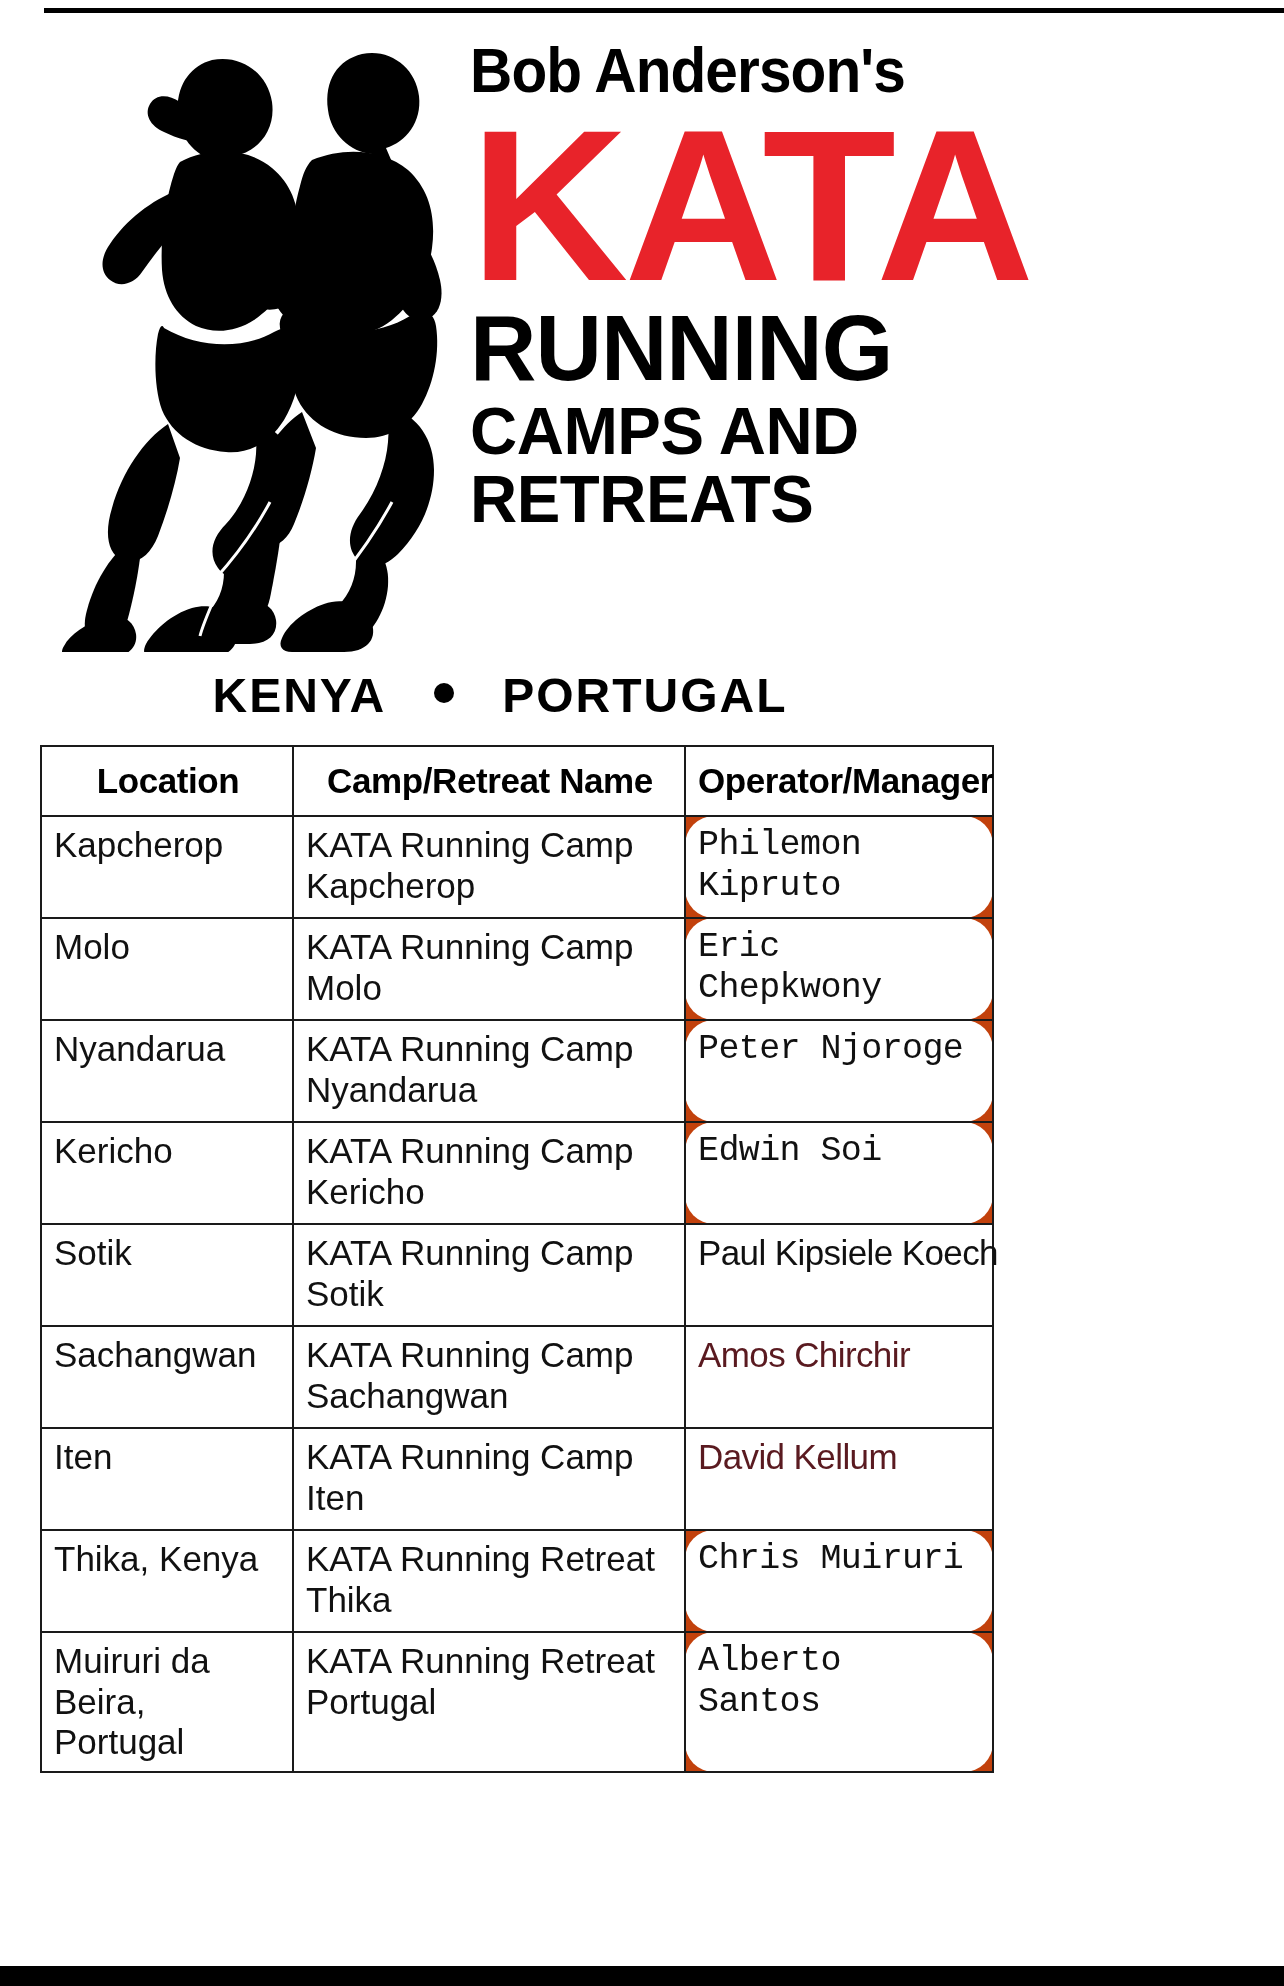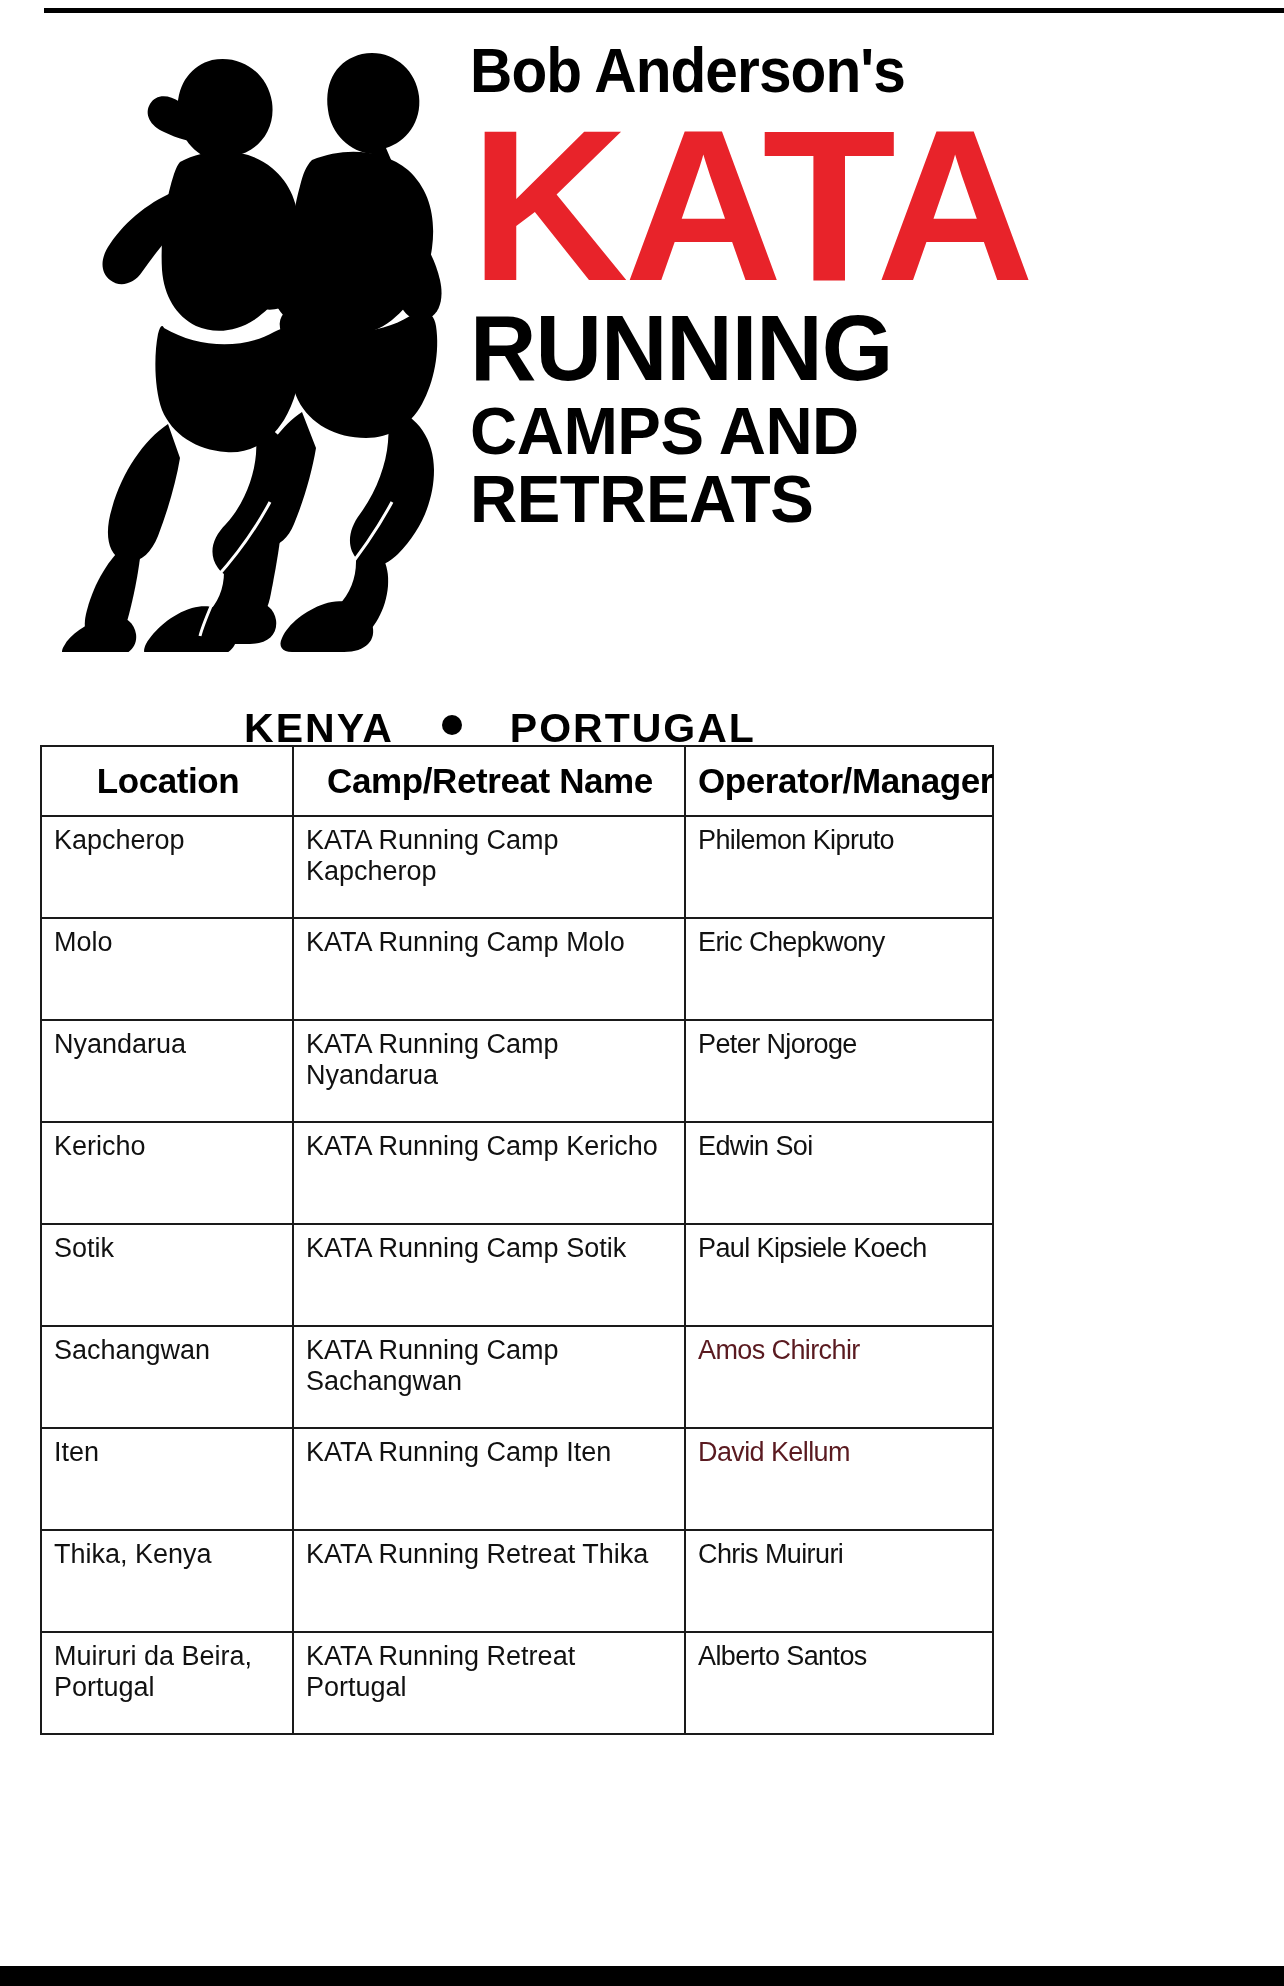--- a/index.html
+++ b/index.html
@@ -52,24 +52,24 @@
   .l-camps,.l-retreats{
     font-family:"Liberation Sans","DejaVu Sans",sans-serif;
     font-weight:bold;font-size:66px;line-height:1.0;
     letter-spacing:-0.5px;color:#000;white-space:nowrap;
     transform:scaleX(0.99);transform-origin:left center;
   }
   .l-camps{margin-top:8px;}
   .l-retreats{margin-top:2px;}
 
   #countries{
-    position:absolute;left:0;top:685px;width:1000px;
+    position:absolute;left:0;top:648px;width:1000px;
     text-align:center;
     font-family:"Liberation Sans Narrow","Liberation Sans",sans-serif;
-    font-weight:bold;font-size:41px;letter-spacing:2px;
+    font-weight:bold;font-size:48px;letter-spacing:2px;
     color:#000;white-space:nowrap;
   }
   #countries .dot{
     display:inline-block;
     width:20px;height:20px;border-radius:50%;
     background:#000;
     margin:0 48px 12px 48px;
     vertical-align:middle;
   }
 
@@ -95,40 +95,41 @@
     font-family:"Liberation Sans Narrow","Liberation Sans",sans-serif;
     font-weight:bold;font-size:35px;
     text-align:center;
     padding-top:14px;padding-bottom:14px;
     letter-spacing:-0.4px;
     white-space:nowrap;
   }
 
   #camps-table td{
     font-family:"Liberation Sans Narrow","Liberation Sans",sans-serif;
-    font-weight:normal;font-size:27px;
+    font-weight:normal;font-size:35px;
     line-height:1.16;
     color:#111;
     height:84px;
     letter-spacing:0px;
     margin-left:44px;
   }
   
   #camps-table tbody tr{height:94px;}
 
   
   #camps-table td.wide{
     font-family:"Liberation Sans","DejaVu Sans",sans-serif;
     white-space:nowrap;
     overflow:visible;
     letter-spacing:-0.6px;
   }
   #camps-table td.semi{
-    font-family:Liberation Sans, sans-serif;
+    font-family:Liberation Mono, monospace;
     letter-spacing:-0.6px;
+    border-radius:29px;
   }
   #camps-table td.maroon{
     color:#5A1A20;
     font-family:"Liberation Sans","DejaVu Sans",sans-serif;
     letter-spacing:-0.6px;
   }
 
   
   #bottom-bar{
     position:absolute;left:0;top:1966px;width:1284px;height:20px;

